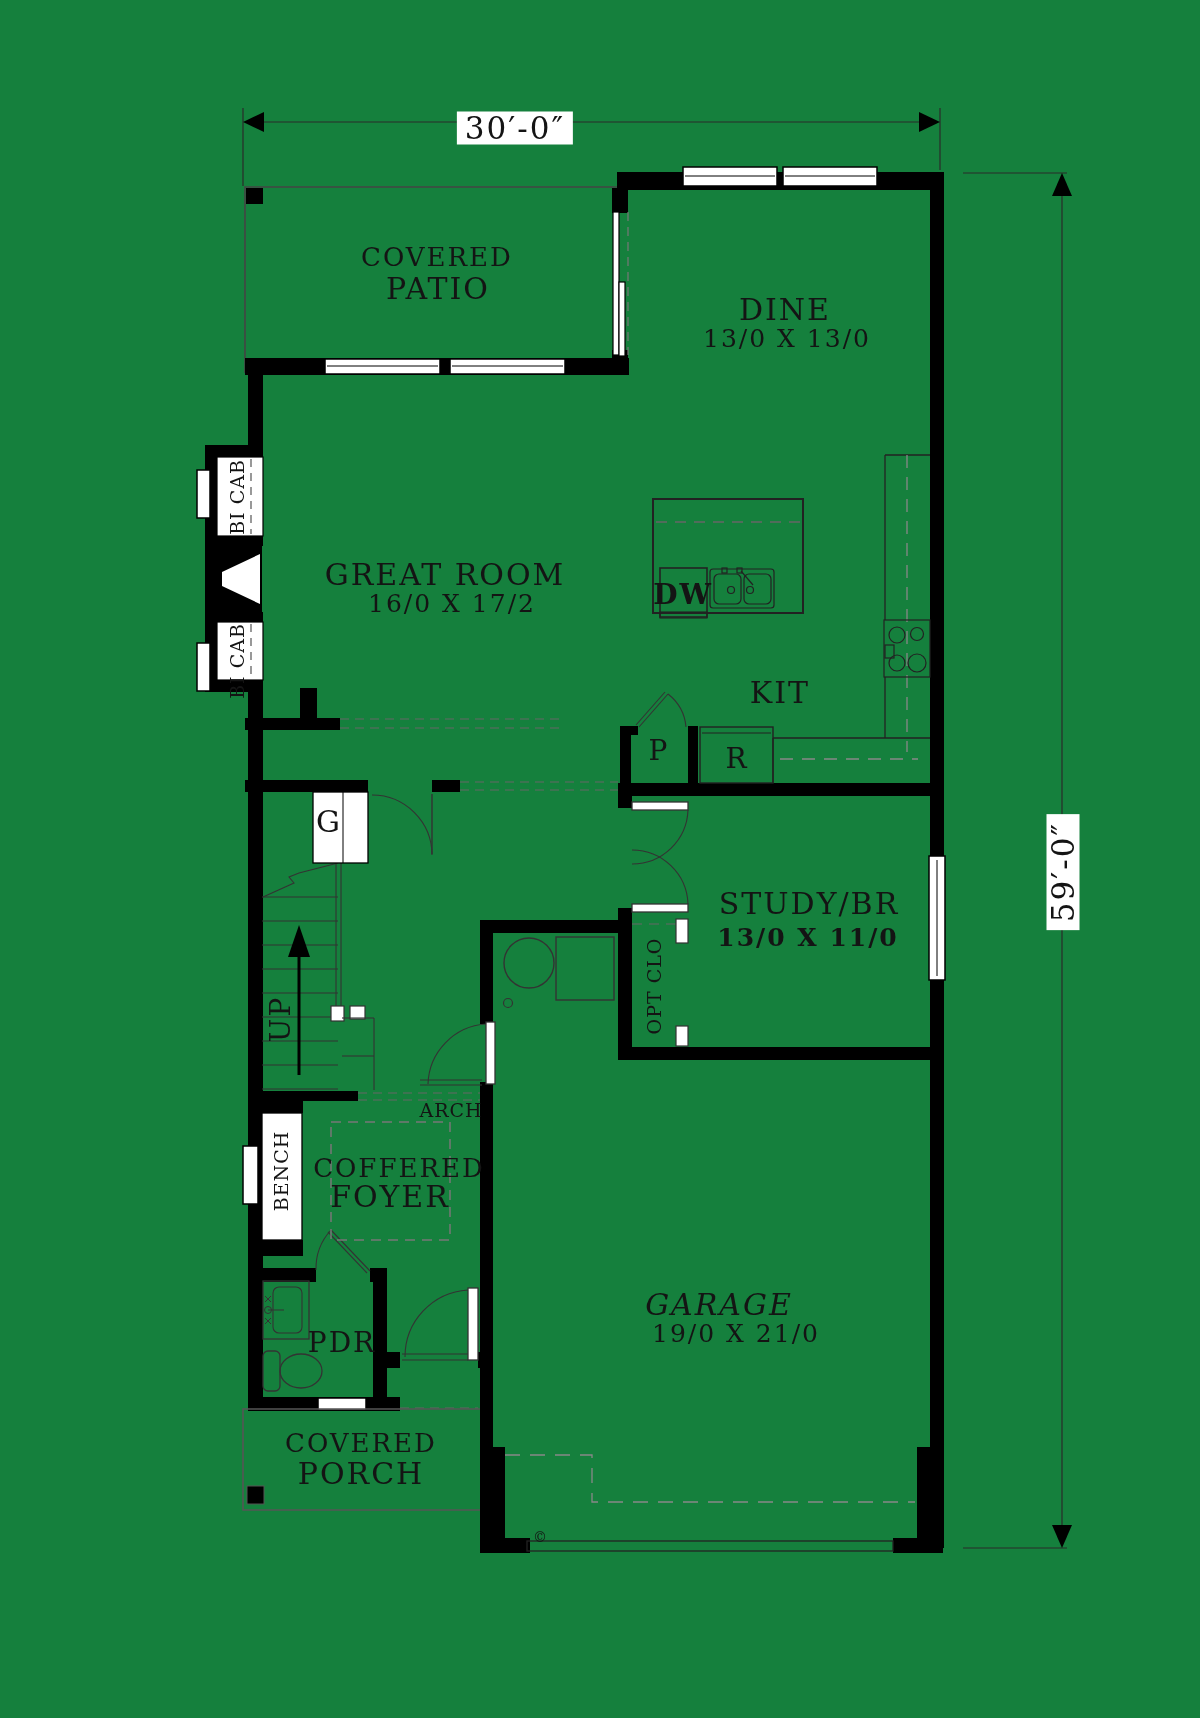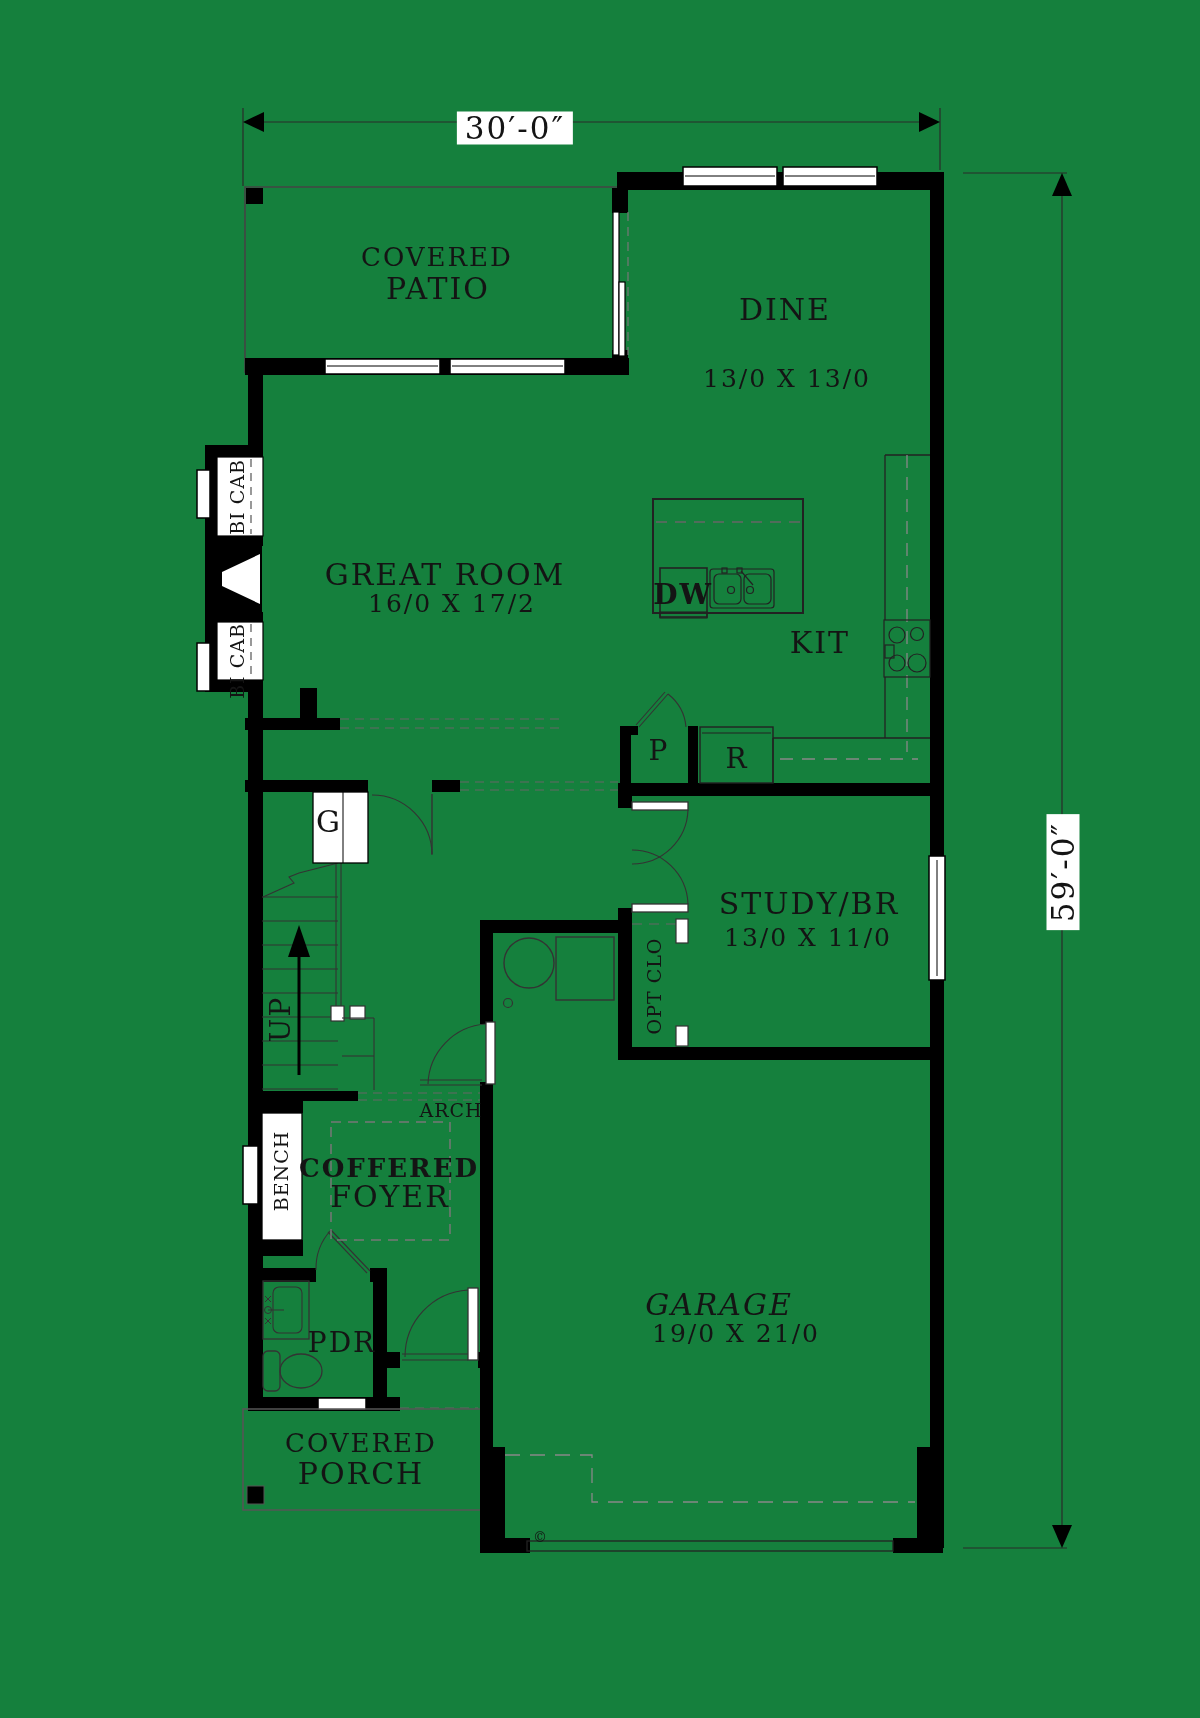--- a/index.html
+++ b/index.html
@@ -295,43 +295,43 @@
     </g>
   </svg>
 
   <div class="lbl dim" style="left:515px;top:128px;">30′-0″</div>
   <div class="lbl dim rot" style="left:1063px;top:872px;">59′-0″</div>
 
   <div class="lbl sub" style="left:437px;top:257px;">COVERED</div>
   <div class="lbl room" style="left:438px;top:289px;">PATIO</div>
 
   <div class="lbl room" style="left:785px;top:310px;">DINE</div>
-  <div class="lbl size" style="left:787px;top:338px;margin-top:40px;">13/0 X 13/0</div>
+  <div class="lbl size" style="left:787px;top:338px;">13/0 X 13/0</div>
 
   <div class="lbl room" style="left:445px;top:575px;">GREAT ROOM</div>
   <div class="lbl size" style="left:452px;top:603px;">16/0 X 17/2</div>
 
   <div class="lbl small rot" style="left:237px;top:497px;">BI CAB</div>
   <div class="lbl small rot" style="left:237px;top:661px;">BI CAB</div>
 
   <div class="lbl mid" style="left:683px;top:595px;font-weight:bold;">DW</div>
-  <div class="lbl room" style="left:780px;top:643px;margin-left:40px;">KIT</div>
+  <div class="lbl room" style="left:780px;top:693px;">KIT</div>
   <div class="lbl mid" style="left:659px;top:751px;">P</div>
   <div class="lbl mid" style="left:737px;top:759px;">R</div>
   <div class="lbl room" style="left:329px;top:822px;">G</div>
 
   <div class="lbl room" style="left:809px;top:904px;">STUDY/BR</div>
-  <div class="lbl size" style="left:808px;top:937px;">13/0 X 11/0</div>
+  <div class="lbl size" style="left:808px;top:937px;font-weight:bold;">13/0 X 11/0</div>
   <div class="lbl small rot" style="left:654px;top:986px;">OPT CLO</div>
 
   <div class="lbl mid rot" style="left:281px;top:1019px;">UP</div>
   <div class="lbl small" style="left:451px;top:1110px;">ARCH</div>
   <div class="lbl small rot" style="left:281px;top:1171px;">BENCH</div>
 
-  <div class="lbl sub" style="left:389px;top:1168px;font-weight:bold;">COFFERED</div>
+  <div class="lbl sub" style="left:399px;top:1168px;">COFFERED</div>
   <div class="lbl room" style="left:390px;top:1197px;">FOYER</div>
 
   <div class="lbl mid" style="left:342px;top:1343px;">PDR</div>
 
   <div class="lbl room" style="left:719px;top:1305px;font-style:italic;">GARAGE</div>
   <div class="lbl size" style="left:736px;top:1333px;">19/0 X 21/0</div>
 
   <div class="lbl sub" style="left:361px;top:1443px;">COVERED</div>
   <div class="lbl room" style="left:361px;top:1474px;">PORCH</div>
 

